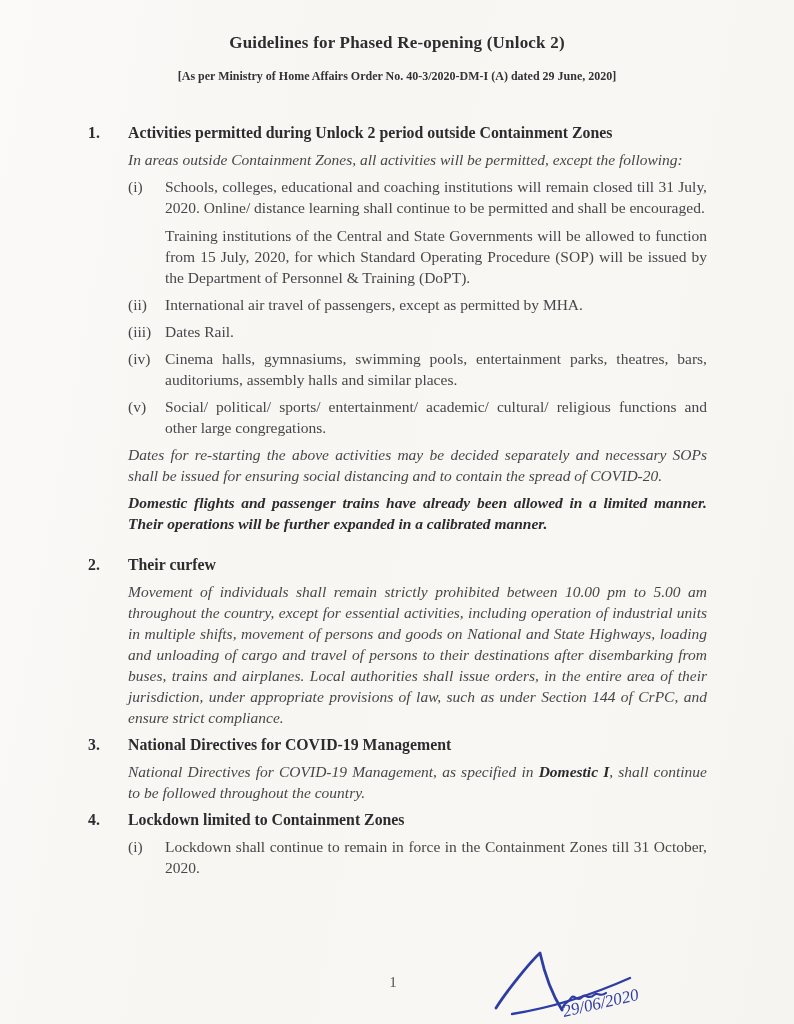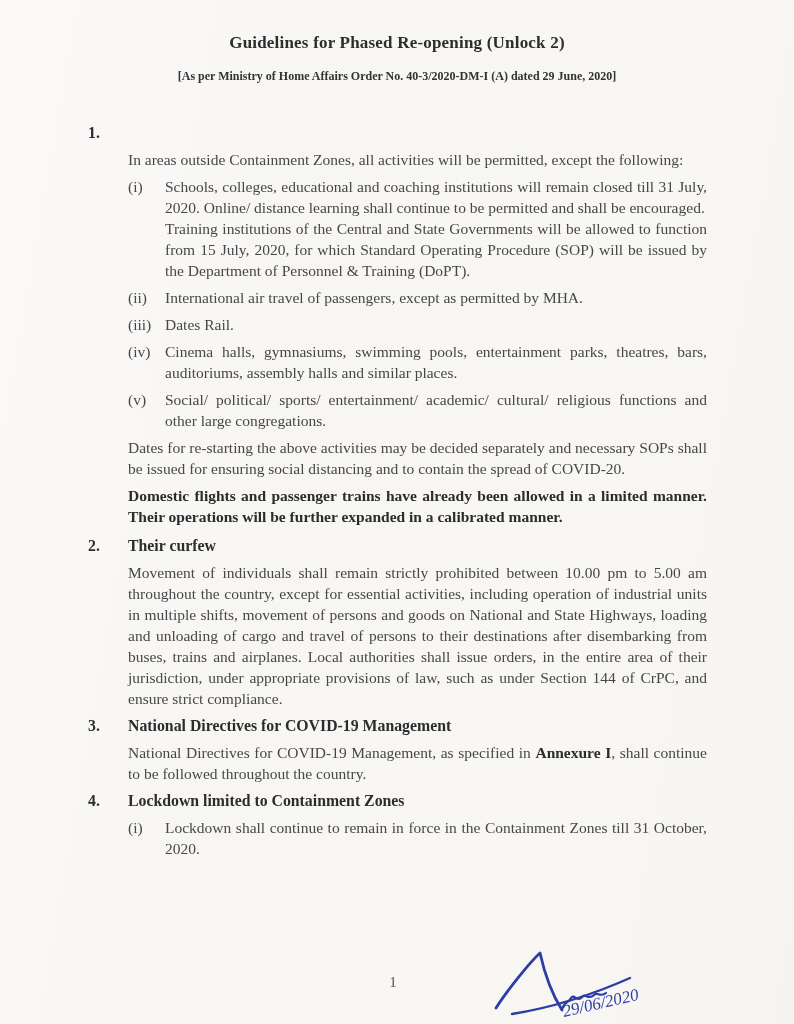--- a/index.html
+++ b/index.html
@@ -45,36 +45,37 @@
     font-size: 15.8px;
     color: #2c2c2e;
     margin-top: 4px;
     margin-bottom: 6px;
   }
   .sec-num { width: 40px; flex-shrink: 0; }
   .para {
     margin-left: 40px;
     margin-bottom: 6px;
     text-align: justify;
+    font-style: italic;
   }
   .para.bold-note {
     font-weight: bold;
     color: #2c2c2e;
     margin-top: 2px;
-    margin-bottom: 8px;
+    margin-bottom: 20px;
   }
   .item {
     display: flex;
     margin-left: 40px;
     margin-bottom: 6px;
   }
   .item-marker { width: 37px; flex-shrink: 0; }
   .item-body { flex: 1; text-align: justify; }
   .item-body p { text-align: justify; }
-  .item-body p + p { }
+  .item-body p + p { margin-top: 7px; }
   .inline-bold { font-weight: bold; color: #2c2c2e; }
   .footer-page-number {
     position: absolute;
     left: 381px;
     top: 974px;
     width: 24px;
     text-align: center;
     font-size: 15px;
     color: #55555a;
   }
@@ -92,20 +93,21 @@
 
 <div class="page">
 
   <h1 class="doc-title">Guidelines for Phased Re-opening (Unlock 2)</h1>
   <div class="doc-subtitle">[As per Ministry of Home Affairs Order No. 40-3/2020-DM-I (A) dated 29 June, 2020]</div>
 
   <div class="content">
 
     <div class="sec-head">
       <span class="sec-num">1.</span>
+      <span>Activities permitted during Unlock 2 period outside Containment Zones</span>
     </div>
     <p class="para">In areas outside Containment Zones, all activities will be permitted, except the following:</p>
 
     <div class="item">
       <span class="item-marker">(i)</span>
       <div class="item-body">
         <p>Schools, colleges, educational and coaching institutions will remain closed till 31 July, 2020.  Online/ distance learning shall continue to be permitted and shall be encouraged.</p>
         <p>Training institutions of the Central and State Governments will be allowed to function from 15 July, 2020, for which Standard Operating Procedure (SOP) will be issued by the Department of Personnel &amp; Training (DoPT).</p>
       </div>
     </div>
@@ -144,21 +146,21 @@
     <div class="sec-head">
       <span class="sec-num">2.</span>
       <span>Their curfew</span>
     </div>
     <p class="para">Movement of individuals shall remain strictly prohibited between 10.00 pm to 5.00 am throughout the country, except for essential activities, including operation of industrial units in multiple shifts, movement of persons and goods on National and State Highways, loading and unloading of cargo and travel of persons to their destinations after disembarking from buses, trains and airplanes.  Local authorities shall issue orders, in the entire area of their jurisdiction, under appropriate provisions of law, such as under Section 144 of CrPC, and ensure strict compliance.</p>
 
     <div class="sec-head">
       <span class="sec-num">3.</span>
       <span>National Directives for COVID-19 Management</span>
     </div>
-    <p class="para"><span>National Directives for COVID-19 Management, as specified in </span><span class="inline-bold">Annexure I</span><span>, shall continue to be followed throughout the country.</span></p>
+    <p class="para"><span>National Directives for COVID-19 Management, as specified in </span><span class="inline-bold">Domestic I</span><span>, shall continue to be followed throughout the country.</span></p>
 
     <div class="sec-head">
       <span class="sec-num">4.</span>
       <span>Lockdown limited to Containment Zones</span>
     </div>
     <div class="item">
       <span class="item-marker">(i)</span>
       <div class="item-body">
         <p>Lockdown shall continue to remain in force in the Containment Zones till 31 October, 2020.</p>
       </div>

